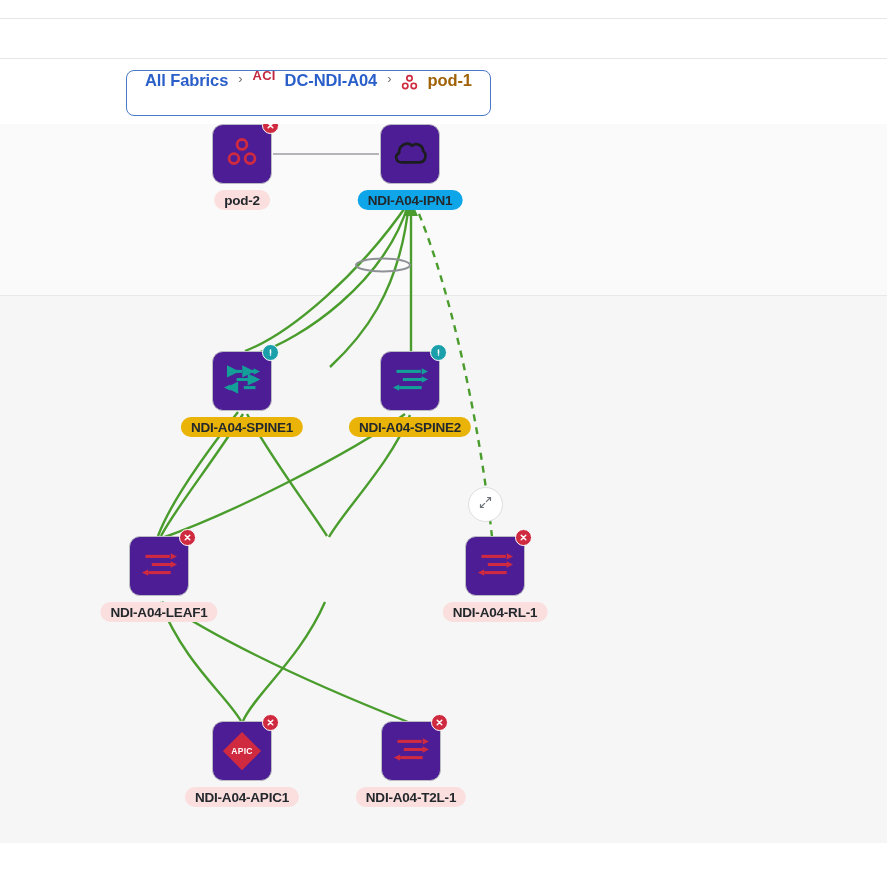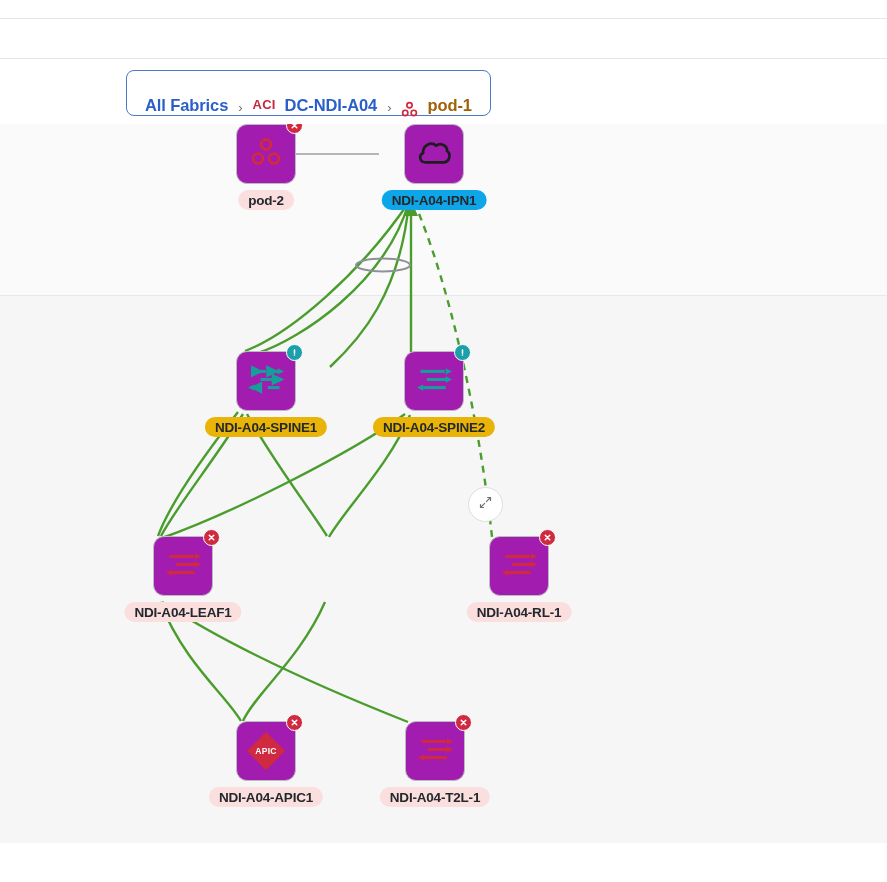--- a/index.html
+++ b/index.html
@@ -18,21 +18,21 @@
   .topbar-b{position:absolute;left:0;top:19px;width:887px;height:39px;background:#ffffff;}
   .divider-2{position:absolute;left:0;top:58px;width:887px;height:1px;background:#e4e6e8;}
   .topbar-c{position:absolute;left:0;top:59px;width:887px;height:65px;background:#ffffff;}
 
   
   .breadcrumb{
     position:absolute;left:126px;top:70px;
     height:46px;box-sizing:border-box;
     border:1px solid #4a79c8;border-radius:8px;
     background:#ffffff;
-    display:flex;align-items:flex-end;
+    display:flex;align-items:flex-start;
     padding:0 18px;gap:9px;
     white-space:nowrap;
   }
   .bc-link{
     color:#2a5fc9;font-size:16.5px;font-weight:bold;
     letter-spacing:-.1px;
   }
   .bc-sep{color:#6b7177;font-size:13px;font-weight:normal;padding:0 1px;}
   .bc-aci{
     color:#c2293f;font-size:13px;font-weight:bold;
@@ -45,25 +45,25 @@
   .canvas{
     position:absolute;left:0;top:124px;width:887px;height:719px;
     background:#f7f7f8;overflow:hidden;
   }
   .band-top{position:absolute;left:0;top:0;width:887px;height:171px;background:#fafafa;}
   .band-div{position:absolute;left:0;top:171px;width:887px;height:1px;background:#e7e8ea;}
   .band-main{position:absolute;left:0;top:172px;width:887px;height:547px;background:#f6f6f7;}
   .edges{position:absolute;left:0;top:0;width:887px;height:719px;}
 
   
-  .node{position:absolute;width:60px;height:76px;margin-left:24px;}
+  .node{position:absolute;width:60px;height:76px;}
   .node-box{
     position:absolute;left:0;top:0;width:60px;height:60px;
     box-sizing:border-box;
-    background:#a21caf;border:1px solid #b9bcc0;border-radius:11px;
+    background:#4c1d95;border:1px solid #b9bcc0;border-radius:11px;
     display:flex;align-items:center;justify-content:center;
   }
   .node-label{
     position:absolute;top:66px;left:50%;transform:translateX(-50%);
     white-space:nowrap;font-size:13.5px;font-weight:bold;color:#23282d;
     padding:2.5px 10px;border-radius:11px;letter-spacing:-.2px;
   }
   .lbl-pink{background:#fbdede;}
   .lbl-cyan{background:#eab308;}
   .lbl-gray{background:#0ea5e9;}

